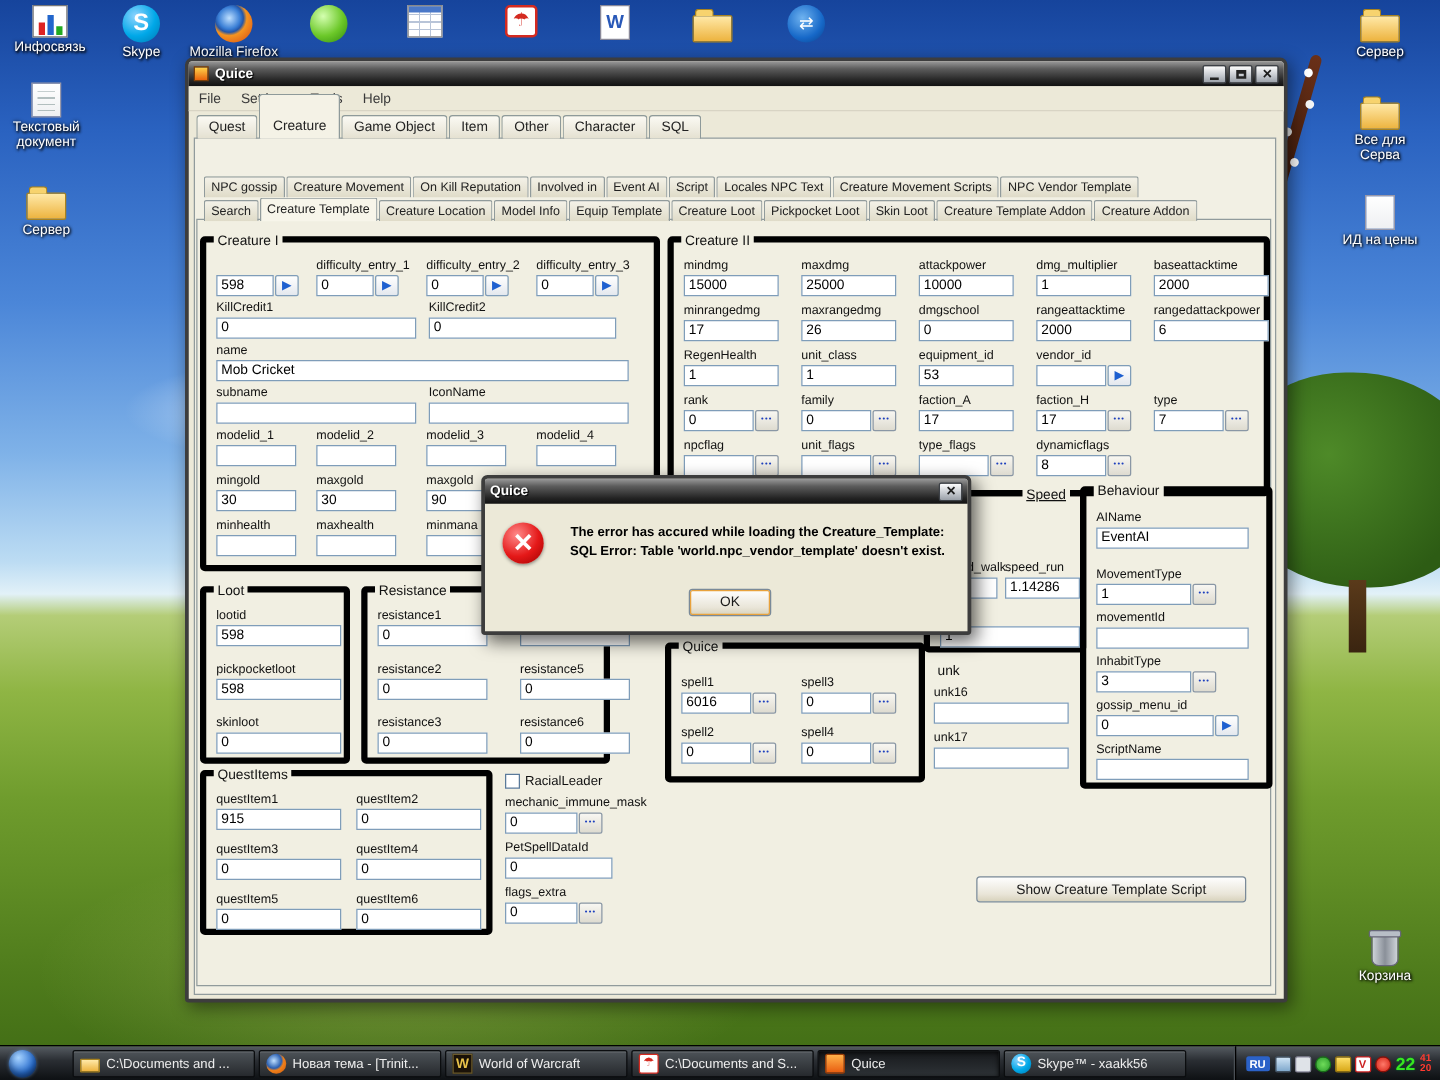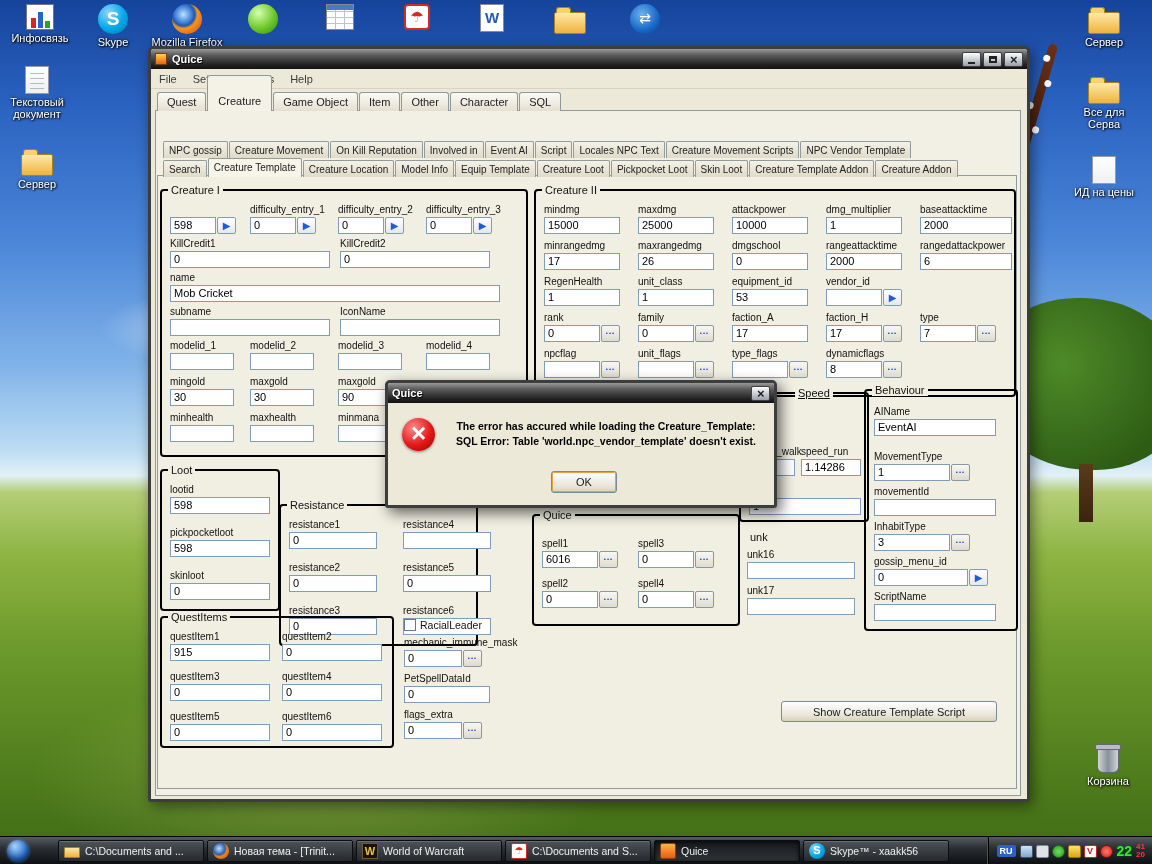--- a/index.html
+++ b/index.html
@@ -73,21 +73,21 @@
   .mtab.active{background:#f4f2e6;padding:19px 10px 4px;font-weight:normal;position:relative;z-index:4}
   .tabpage1{position:absolute;left:4px;top:61px;width:866px;height:686px;background:#f2f0e4;border:1px solid #919b9c}
   .subtabs{position:absolute;left:7px;display:flex;align-items:flex-end;height:19px;z-index:2}
   #subtabsTop{top:28px}
   #subtabsBottom{top:47px}
   .stab{padding:3px 5px 2px;font-size:10px;background:linear-gradient(#f4f2e8,#dfdbc8);border:1px solid #919b9c;border-bottom:none;border-radius:2px 2px 0 0;margin-right:1px;white-space:nowrap;color:#222}
   .stab.active{background:#f7f5ea;padding-bottom:4px;position:relative;z-index:3}
   .tabpage2{position:absolute;left:1px;top:64px;width:860px;height:614px;background:#f1efe2;border:1px solid #919b9c}
 
   
-  .fgroup{position:absolute;border:2px solid #000000;border-radius:4px}
+  .fgroup{position:absolute;border:5px solid #000000;border-radius:4px}
   .fgroup.plain{border:none}
   .gtitle{position:absolute;top:-7px;left:6px;background:#f1efe2;padding:0 3px;font-size:11px;color:#111;white-space:nowrap}
   .flabel{position:absolute;font-size:10px;color:#111;white-space:nowrap}
   .tb{position:absolute;height:17px;background:#fff;border:1px solid #7f9db9;font-size:11px;padding:1px 3px;color:#000;white-space:nowrap;overflow:hidden}
   .dotsbtn,.arrowbtn{position:absolute;width:19px;height:17px;text-align:center;cursor:default}
   .dotsbtn{background:linear-gradient(#f8f7f2,#dedbd0);border:1px solid #8a97a5;border-radius:2px}
   .dotsbtn::after{content:"•••";font-size:6px;letter-spacing:1px;color:#1d3fbd;line-height:15px;display:block}
   .arrowbtn{background:linear-gradient(#ffffff,#e4e8ee);border:1px solid #7f9db9;border-radius:2px}
   .arrowbtn::after{content:"▶";font-size:10px;color:#1d5fd0;line-height:15px;display:block}
   .cbwrap{position:absolute;display:flex;align-items:center;gap:4px}
@@ -375,21 +375,21 @@
           </div>
           <div class="fgroup" style="left: 2px; top: 293px; width: 120px; height: 142px;">
             <span class="gtitle">Loot</span>
             <div class="flabel" style="left: 8px; top: 13px;">lootid</div>
             <div class="tb" style="left: 8px; top: 26px; width: 100px;">598</div>
             <div class="flabel" style="left: 8px; top: 56px;">pickpocketloot</div>
             <div class="tb" style="left: 8px; top: 69px; width: 100px;">598</div>
             <div class="flabel" style="left: 8px; top: 99px;">skinloot</div>
             <div class="tb" style="left: 8px; top: 112px; width: 100px;">0</div>
           </div>
-          <div class="fgroup" style="left: 121px; top: 293px; width: 199px; height: 142px; margin-top: 35px;">
+          <div class="fgroup" style="left: 131px; top: 293px; width: 199px; height: 142px;">
             <span class="gtitle">Resistance</span>
             <div class="flabel" style="left: 8px; top: 13px;">resistance1</div>
             <div class="tb" style="left: 8px; top: 26px; width: 88px;">0</div>
             <div class="flabel" style="left: 122px; top: 13px;">resistance4</div>
             <div class="tb" style="left: 122px; top: 26px; width: 88px;"></div>
             <div class="flabel" style="left: 8px; top: 56px;">resistance2</div>
             <div class="tb" style="left: 8px; top: 69px; width: 88px;">0</div>
             <div class="flabel" style="left: 122px; top: 56px;">resistance5</div>
             <div class="tb" style="left: 122px; top: 69px; width: 88px;">0</div>
             <div class="flabel" style="left: 8px; top: 99px;">resistance3</div>
@@ -435,21 +435,21 @@
             <div class="tb" style="left: 104px; top: 35px; width: 56px;">0</div>
             <span class="dotsbtn" style="left: 161px; top: 35px;"></span>
             <div class="flabel" style="left: 8px; top: 62px;">spell2</div>
             <div class="tb" style="left: 8px; top: 75px; width: 56px;">0</div>
             <span class="dotsbtn" style="left: 65px; top: 75px;"></span>
             <div class="flabel" style="left: 104px; top: 62px;">spell4</div>
             <div class="tb" style="left: 104px; top: 75px; width: 56px;">0</div>
             <span class="dotsbtn" style="left: 161px; top: 75px;"></span>
           </div>
           <div class="fgroup" style="left: 581px; top: 216px; width: 130px; height: 130px;">
-            <span class="gtitle" style="margin-left: 48px; text-decoration: underline;">Speed</span>
+            <span class="gtitle" style="margin-left: 68px; text-decoration: underline;">Speed</span>
             <div class="flabel" style="left: 8px; top: 52px;">speed_walk</div>
             <div class="tb" style="left: 8px; top: 65px; width: 46px;"></div>
             <div class="flabel" style="left: 60px; top: 52px;">speed_run</div>
             <div class="tb" style="left: 60px; top: 65px; width: 60px;">1.14286</div>
             <div class="tb" style="left: 8px; top: 104px; width: 112px;">1</div>
           </div>
           <div class="fgroup plain" style="left: 583px; top: 351px; width: 128px; height: 116px;">
             <span class="gtitle" style="top: 4px; left: 6px;">unk</span>
             <div class="flabel" style="left: 6px; top: 22px;">unk16</div>
             <div class="tb" style="left: 6px; top: 35px; width: 108px;"></div>

